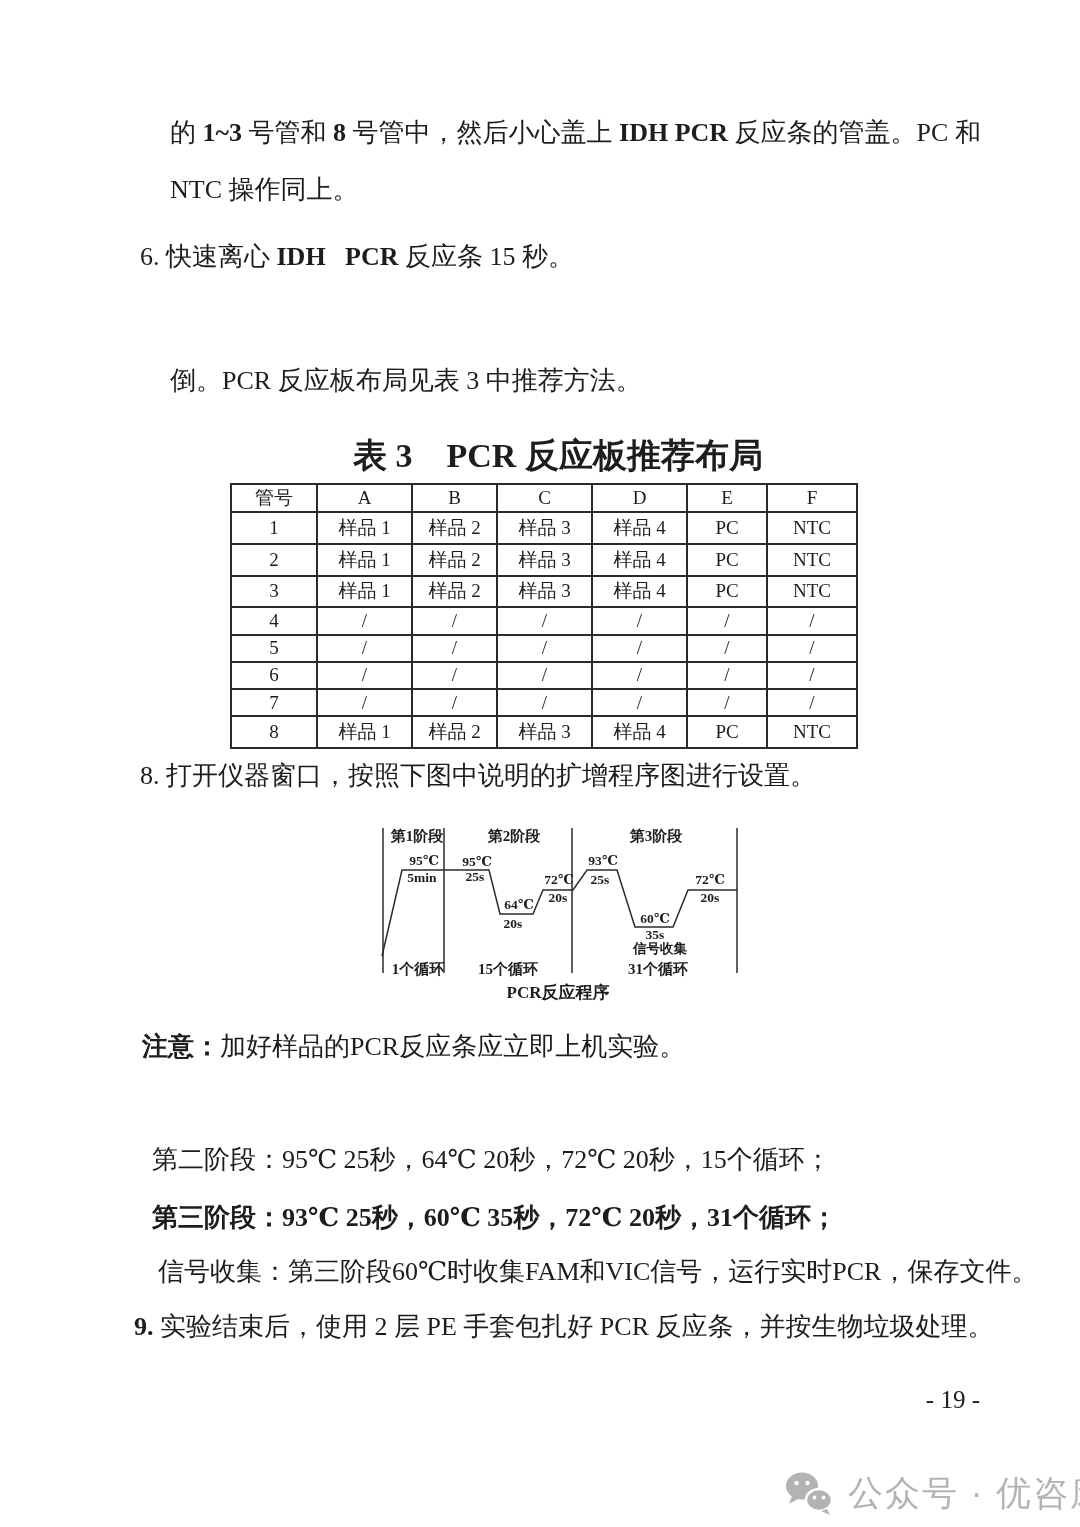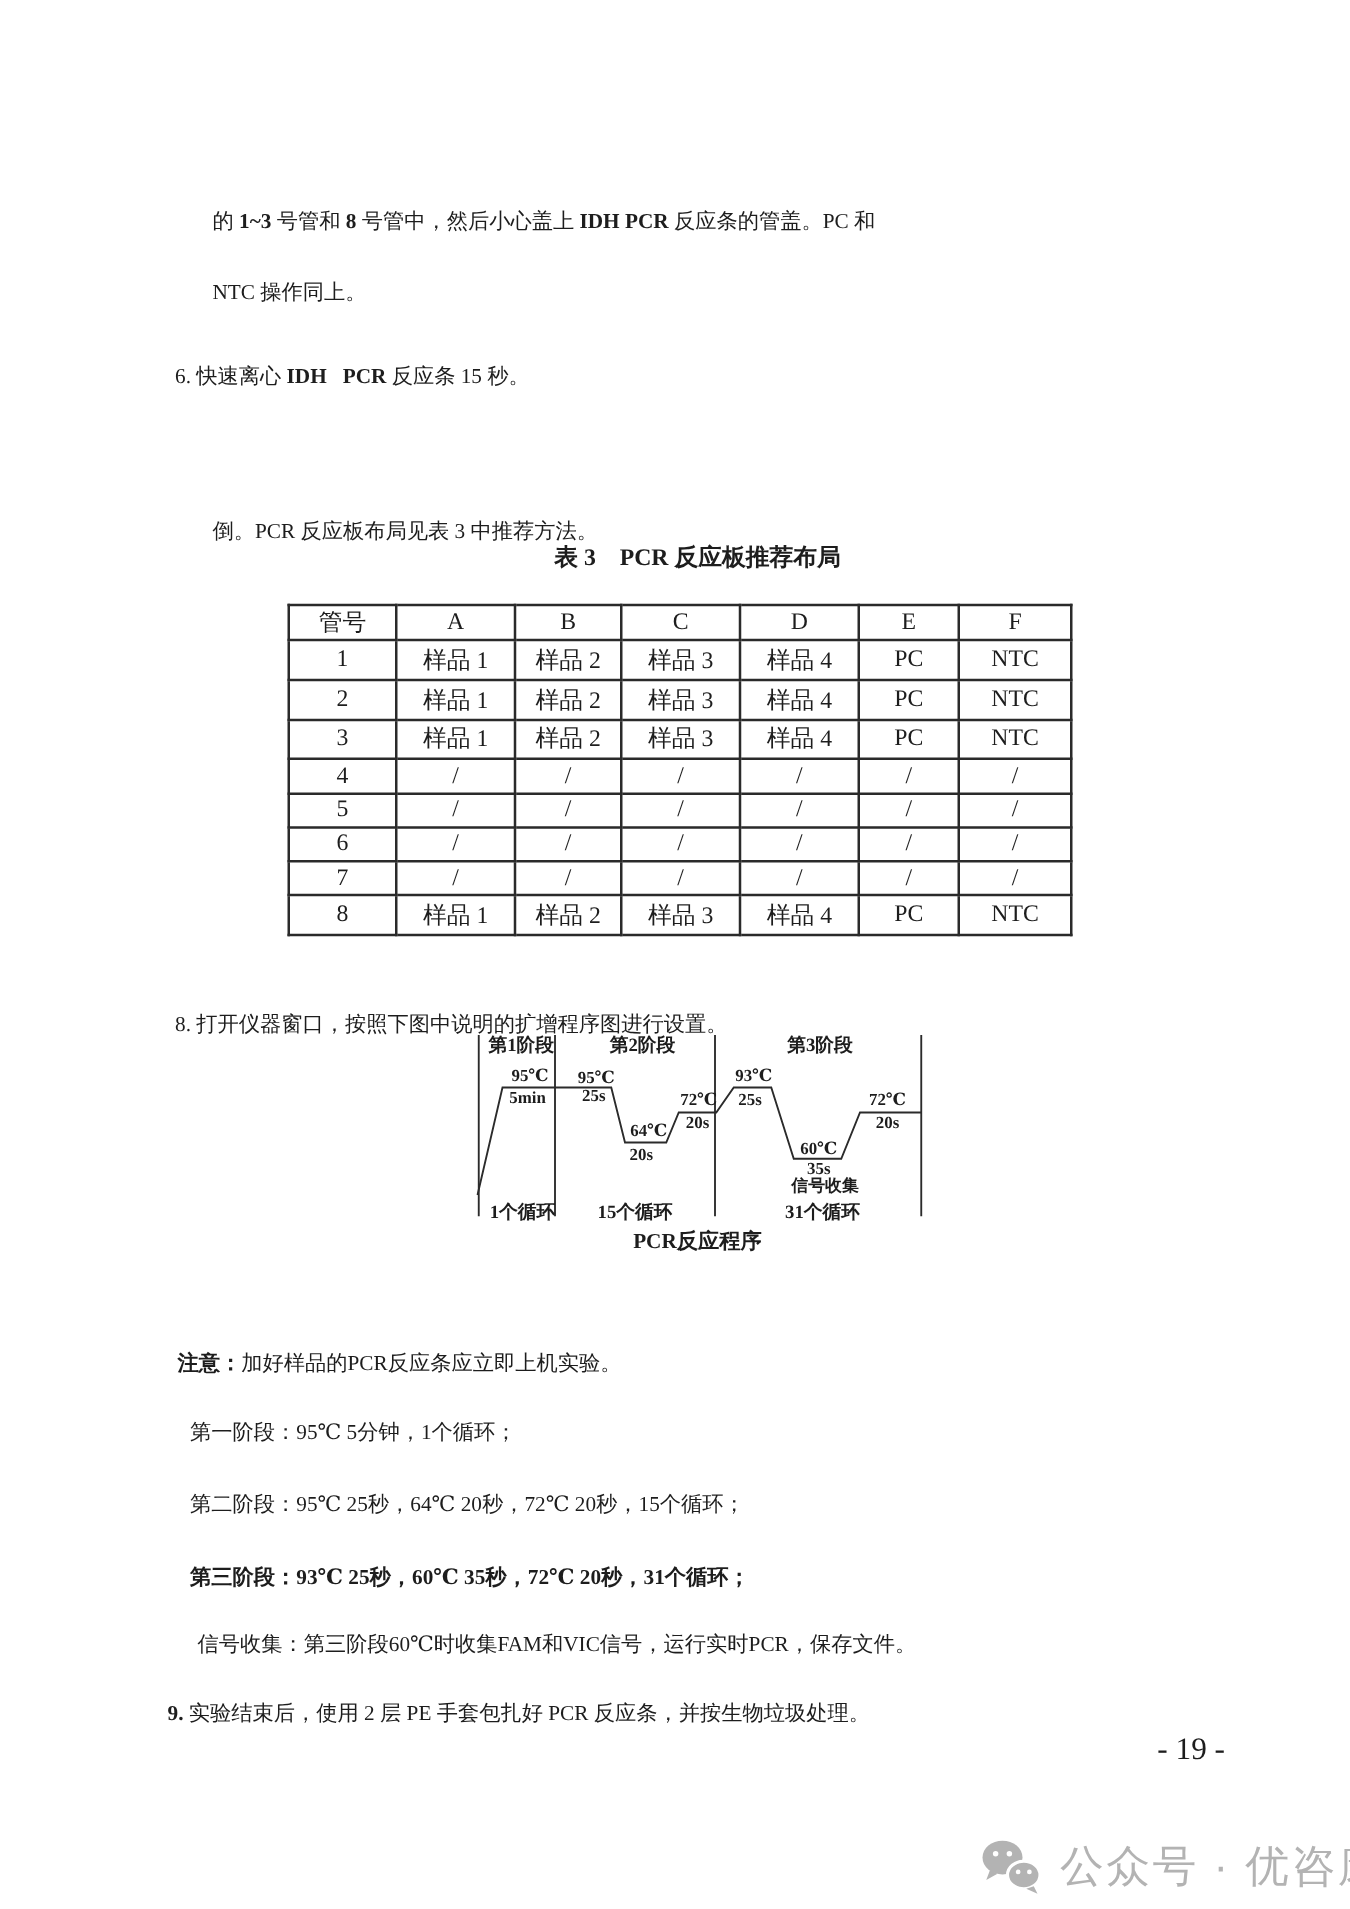--- a/index.html
+++ b/index.html
@@ -1,21 +1,21 @@
 <!DOCTYPE html>
 <html><head>
 <meta charset="utf-8">
 <style>
   html,body{margin:0;padding:0;background:#ffffff;}
   .page{position:relative;width:1080px;height:1527px;background:#ffffff;overflow:hidden;
         font-family:"Liberation Serif","DejaVu Serif",serif;color:#1d1d1d;}
-  .line{position:absolute;font-size:17px;line-height:32px;white-space:pre;margin-top:44px;}
+  .line{position:absolute;font-size:26px;line-height:32px;white-space:pre;}
   .b{font-weight:700;}
   .table-title{position:absolute;left:98px;top:433px;width:920px;text-align:center;
-               font-size:19px;font-weight:700;white-space:pre;}
+               font-size:34px;font-weight:700;white-space:pre;}
   table.plate{position:absolute;left:230px;top:483px;width:626px;height:266px;
               border-collapse:collapse;table-layout:fixed;font-size:19px;text-align:center;}
   table.plate th,table.plate td{border:2px solid #2a2a2a;font-weight:400;padding:0;vertical-align:middle;}
   svg.pcr{position:absolute;left:370px;top:818px;}
   svg.pcr text{font-family:"Liberation Serif","DejaVu Serif",serif;font-weight:700;
                fill:#1d1d1d;text-anchor:middle;}
   svg.pcr .geo{stroke:#2b2b2b;stroke-width:1.5;fill:none;}
   .pagenum{position:absolute;left:850px;top:1386px;width:130px;text-align:right;
            font-size:25px;white-space:pre;font-family:Liberation Serif, serif;}
   .watermark{position:absolute;left:784px;top:1470px;display:flex;align-items:center;gap:12px;}
@@ -166,21 +166,20 @@
     <text x="340" y="84" font-size="13.5">20s</text>
 
     <text x="48" y="156" font-size="15">1个循环</text>
     <text x="138" y="156" font-size="15">15个循环</text>
     <text x="288" y="156" font-size="15">31个循环</text>
 
     <text x="188" y="180" font-size="17">PCR反应程序</text>
   </svg>
 
   <div class="line" style="left:142px;top:1031px;"><span class="b">注意：</span><span>加好样品的PCR反应条应立即上机实验。</span></div>
-  <div class="line" style="left:152px;top:1086px;">第一阶段：95℃ 5分钟，1个循环；</div>
   <div class="line" style="left:152px;top:1144px;">第二阶段：95℃ 25秒，64℃ 20秒，72℃ 20秒，15个循环；</div>
   <div class="line" style="left:152px;top:1202px;font-weight:bold;">第三阶段：93℃ 25秒，60℃ 35秒，72℃ 20秒，31个循环；</div>
   <div class="line" style="left:158px;top:1256px;">信号收集：第三阶段60℃时收集FAM和VIC信号，运行实时PCR，保存文件。</div>
   <div class="line" style="left:134px;top:1311px;"><span class="b">9.</span><span> 实验结束后，使用 2 层 PE 手套包扎好 PCR 反应条，并按生物垃圾处理。</span></div>
 
   <div class="pagenum">- 19 -</div>
 
   <div class="watermark">
     <svg width="52" height="46" viewBox="0 0 52 46">
       <ellipse cx="18" cy="15" rx="16" ry="13.5" fill="#b3b3b3"></ellipse>

